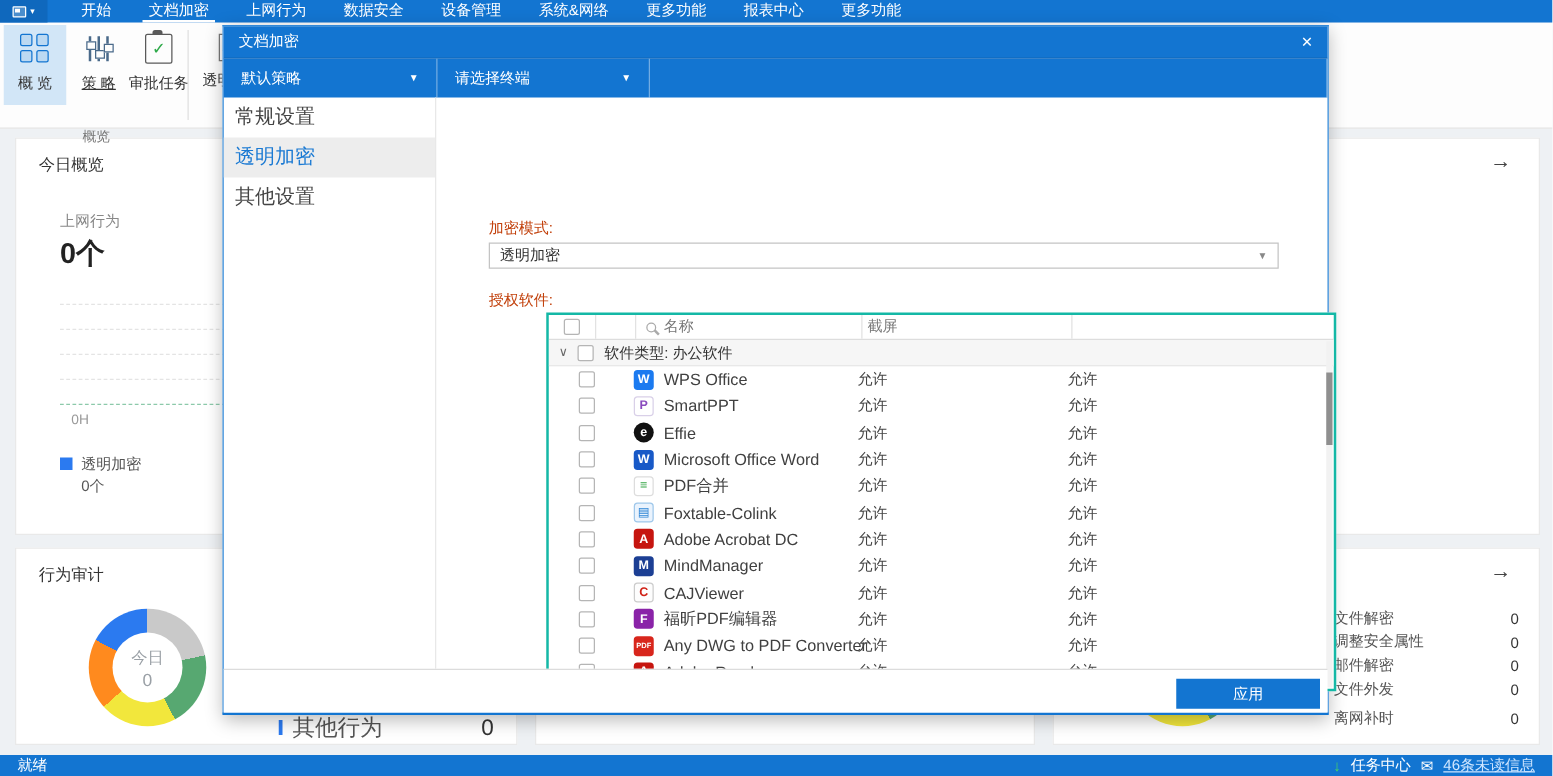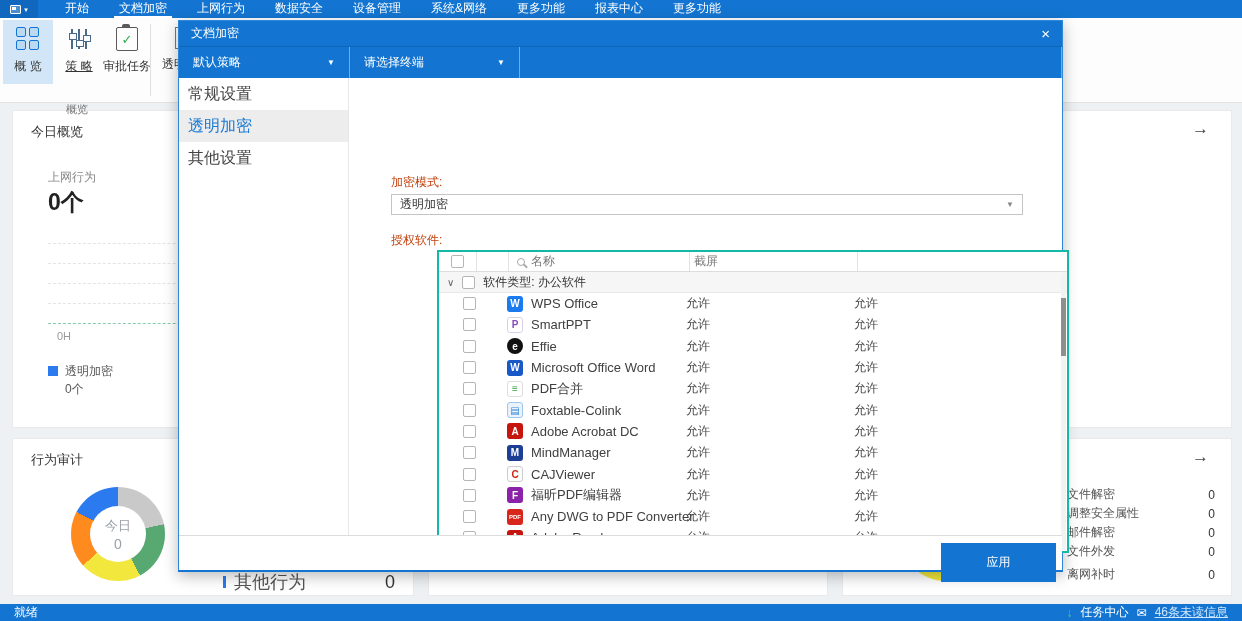--- a/index.html
+++ b/index.html
@@ -112,21 +112,21 @@
   .app-ic { width:16px; height:16px; border-radius:3px; display:flex; align-items:center; justify-content:center; font-size:10px; font-weight:bold; flex:none; }
   .trow .nm { margin-left:8px; width:155px; white-space:nowrap; font-size:13px; color:#404040; }
   .trow .perm { width:168px; flex:none; }
   .trow .perm2 { flex:1; }
   .partial-row { height:6px; padding-left:68px; overflow:hidden; }
   .partial-ic { width:16px; height:10px; border-radius:3px 3px 0 0; background:#d8261c; }
   .vscroll { position:absolute; right:1px; top:21px; bottom:1px; width:5px; background:#f2f2f2; }
   .vthumb { position:absolute; right:0; top:25px; width:5px; height:58px; background:#8f8f8f; }
 
   .dlg-footer { position:absolute; left:0; right:0; bottom:0; height:35px; border-top:1px solid #dcdcdc; background:#fff; }
-  .apply-btn { position:absolute; right:6px; top:7px; width:115px; height:39px; background:#1375d1; color:#fff; font-size:12px; display:flex; align-items:center; justify-content:center; cursor:pointer; }
+  .apply-btn { position:absolute; right:6px; top:7px; width:115px; height:24px; background:#1375d1; color:#fff; font-size:12px; display:flex; align-items:center; justify-content:center; cursor:pointer; }
 
   
   .statusbar { position:absolute; left:0; top:604px; width:1242px; height:17px; background:#1375d1; color:#fff; font-size:12px; display:flex; align-items:center; padding:0 14px; z-index:60; }
   .sb-right { margin-left:auto; display:flex; align-items:center; gap:8px; }
   .sb-down { color:#49d463; font-weight:bold; font-size:12px; }
   .sb-env { font-size:12px; color:#fff; }
   .sb-unread { color:#cfe6ff; text-decoration:underline; cursor:pointer; }
   .sb-task { cursor:pointer; }
 </style>
 </head>

